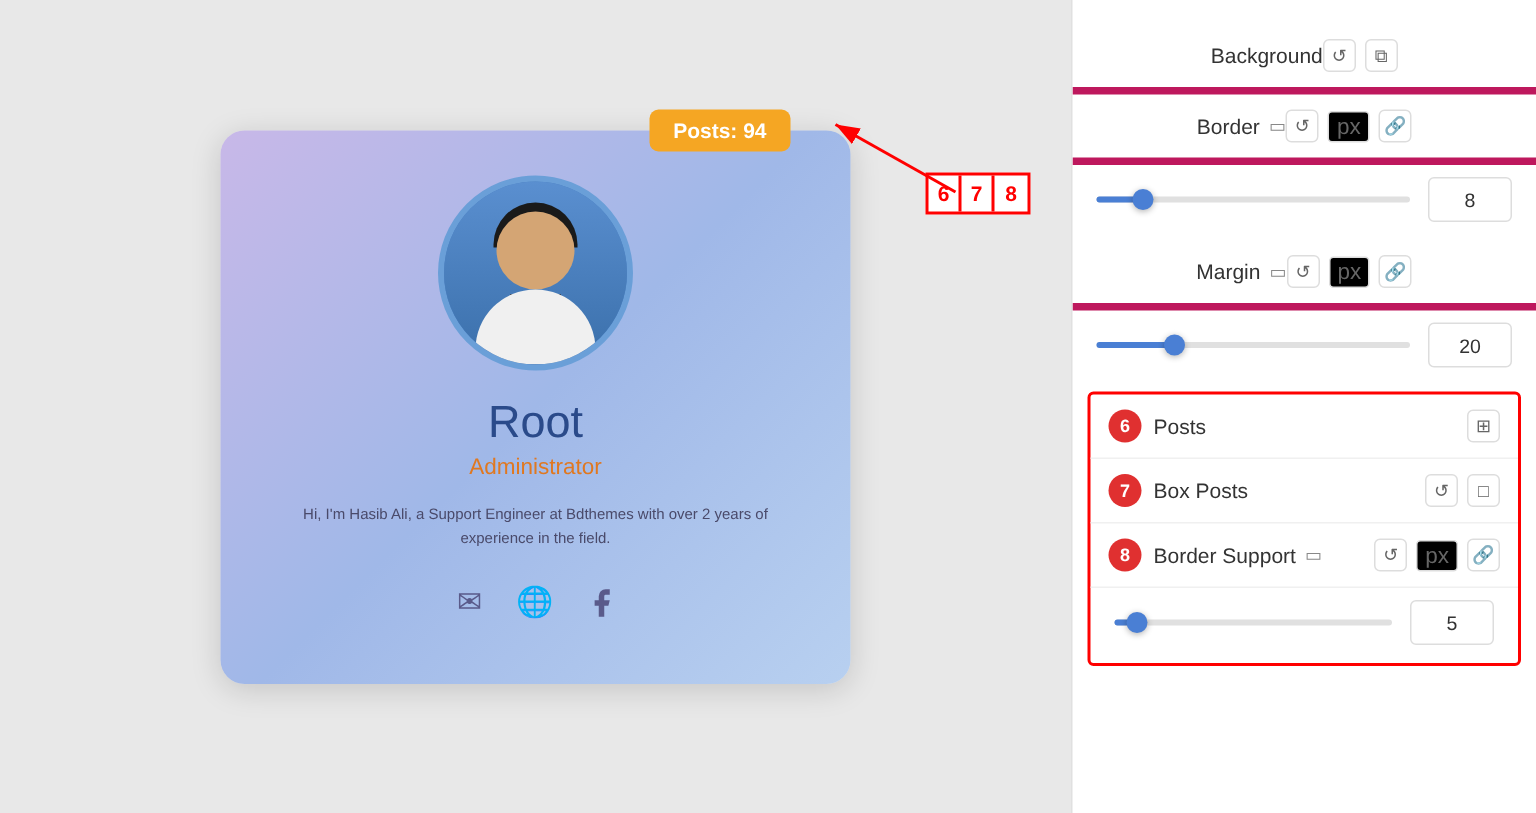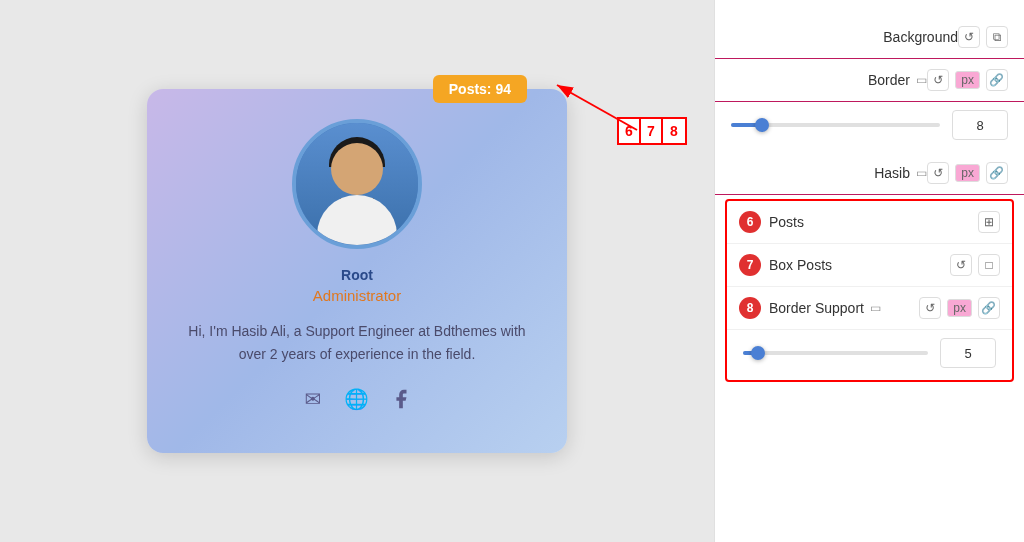--- a/index.html
+++ b/index.html
@@ -110,36 +110,36 @@
       left: 50%;
       transform: translateX(-50%);
       width: 34px;
       height: 18px;
       border-radius: 0 0 17px 17px;
       background: #2a2a2a;
       opacity: 0.7;
     }
 
     .profile-name {
-      font-size: 14px;
-      font-weight: 700;
+      font-size: 30px;
+      font-weight: 400;
       color: #2a4a8a;
       margin-bottom: 4px;
     }
 
     .profile-role {
       font-size: 15px;
       font-weight: 500;
       color: #e07820;
       margin-bottom: 16px;
       text-align: center;
     }
 
     .profile-bio {
-      font-size: 14px;
+      font-size: 10px;
       color: #4a4a6a;
       text-align: center;
       line-height: 1.6;
       margin-bottom: 20px;
     }
 
     .profile-icons {
       display: flex;
       gap: 16px;
       align-items: center;
@@ -182,23 +182,23 @@
       width: 310px;
       background: white;
       border-left: 1px solid #e0e0e0;
       padding: 16px 0;
       overflow-y: auto;
     }
 
     .prop-row {
       display: flex;
       align-items: center;
-      justify-content: flex-end;
+      justify-content: center;
       padding: 10px 16px;
-      border-bottom: 1px solid #be185d;
+      border-bottom: 5px solid #be185d;
     }
 
     .prop-label {
       font-size: 14px;
       color: #333;
       display: flex;
       align-items: center;
       gap: 6px;
     }
 
@@ -216,23 +216,23 @@
       background: white;
       display: flex;
       align-items: center;
       justify-content: center;
       cursor: pointer;
       font-size: 12px;
       color: #666;
     }
 
     .unit-badge {
-      font-size: 12px;
+      font-size: 15px;
       color: #666;
-      background: #f9a8d4;
+      background: #000000;
       border: 1px solid #ddd;
       border-radius: 3px;
       padding: 1px 5px;
     }
 
     .slider-row {
       padding: 8px 16px 12px;
       display: flex;
       align-items: center;
       gap: 12px;
@@ -397,28 +397,35 @@
   <div class="slider-row">
     <div class="slider-track">
       <div class="slider-fill" style="width: 15%;"></div>
       <div class="slider-thumb" style="left: 15%;"></div>
     </div>
     <div class="value-box">8</div>
   </div>
 
   <div class="prop-row">
     <div class="prop-label">
-      <span>Hasib</span>
+      <span>Margin</span>
       <span class="monitor-icon">▭</span>
     </div>
     <div class="prop-controls">
       <div class="icon-btn">↺</div>
       <span class="unit-badge">px</span>
       <div class="icon-btn">🔗</div>
     </div>
+  </div>
+  <div class="slider-row">
+    <div class="slider-track">
+      <div class="slider-fill" style="width: 25%;"></div>
+      <div class="slider-thumb" style="left: 25%;"></div>
+    </div>
+    <div class="value-box">20</div>
   </div>
 
   <div class="highlighted-section">
 
     <div class="highlighted-row">
       <div class="highlighted-label">
         <div class="badge-circle">6</div>
         <span>Posts</span>
       </div>
       <div class="prop-controls">

